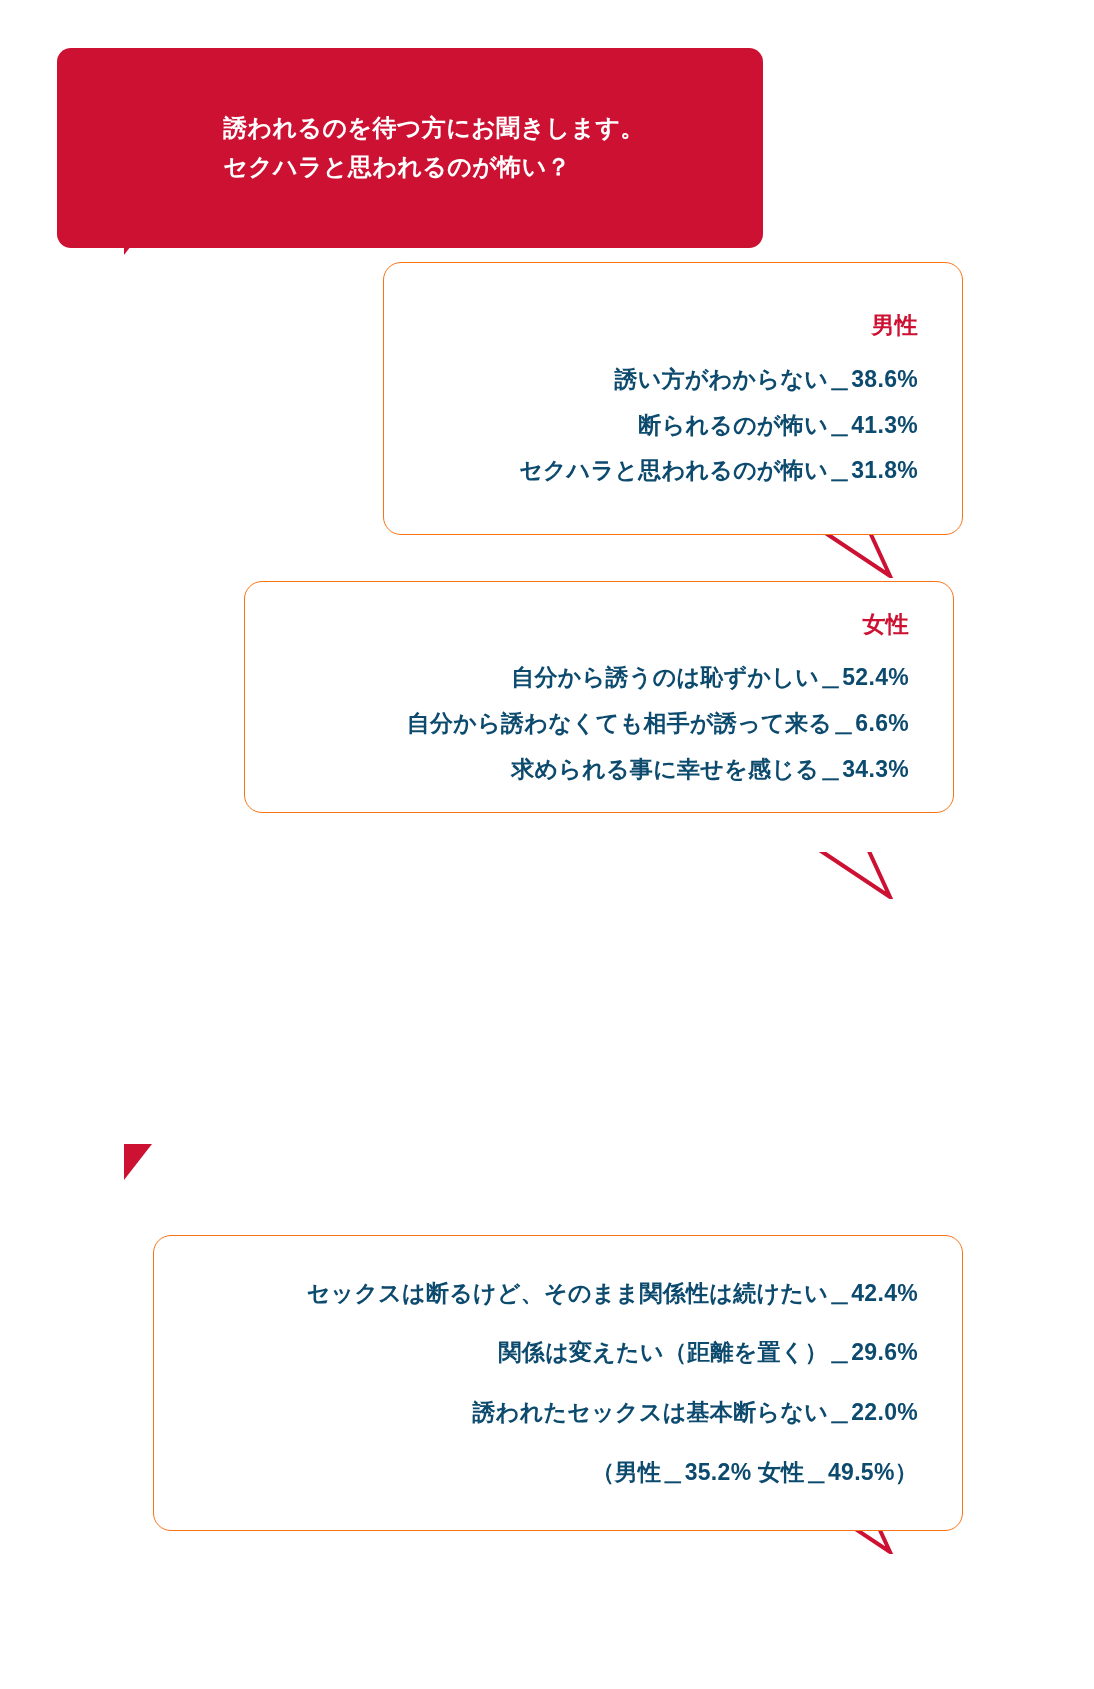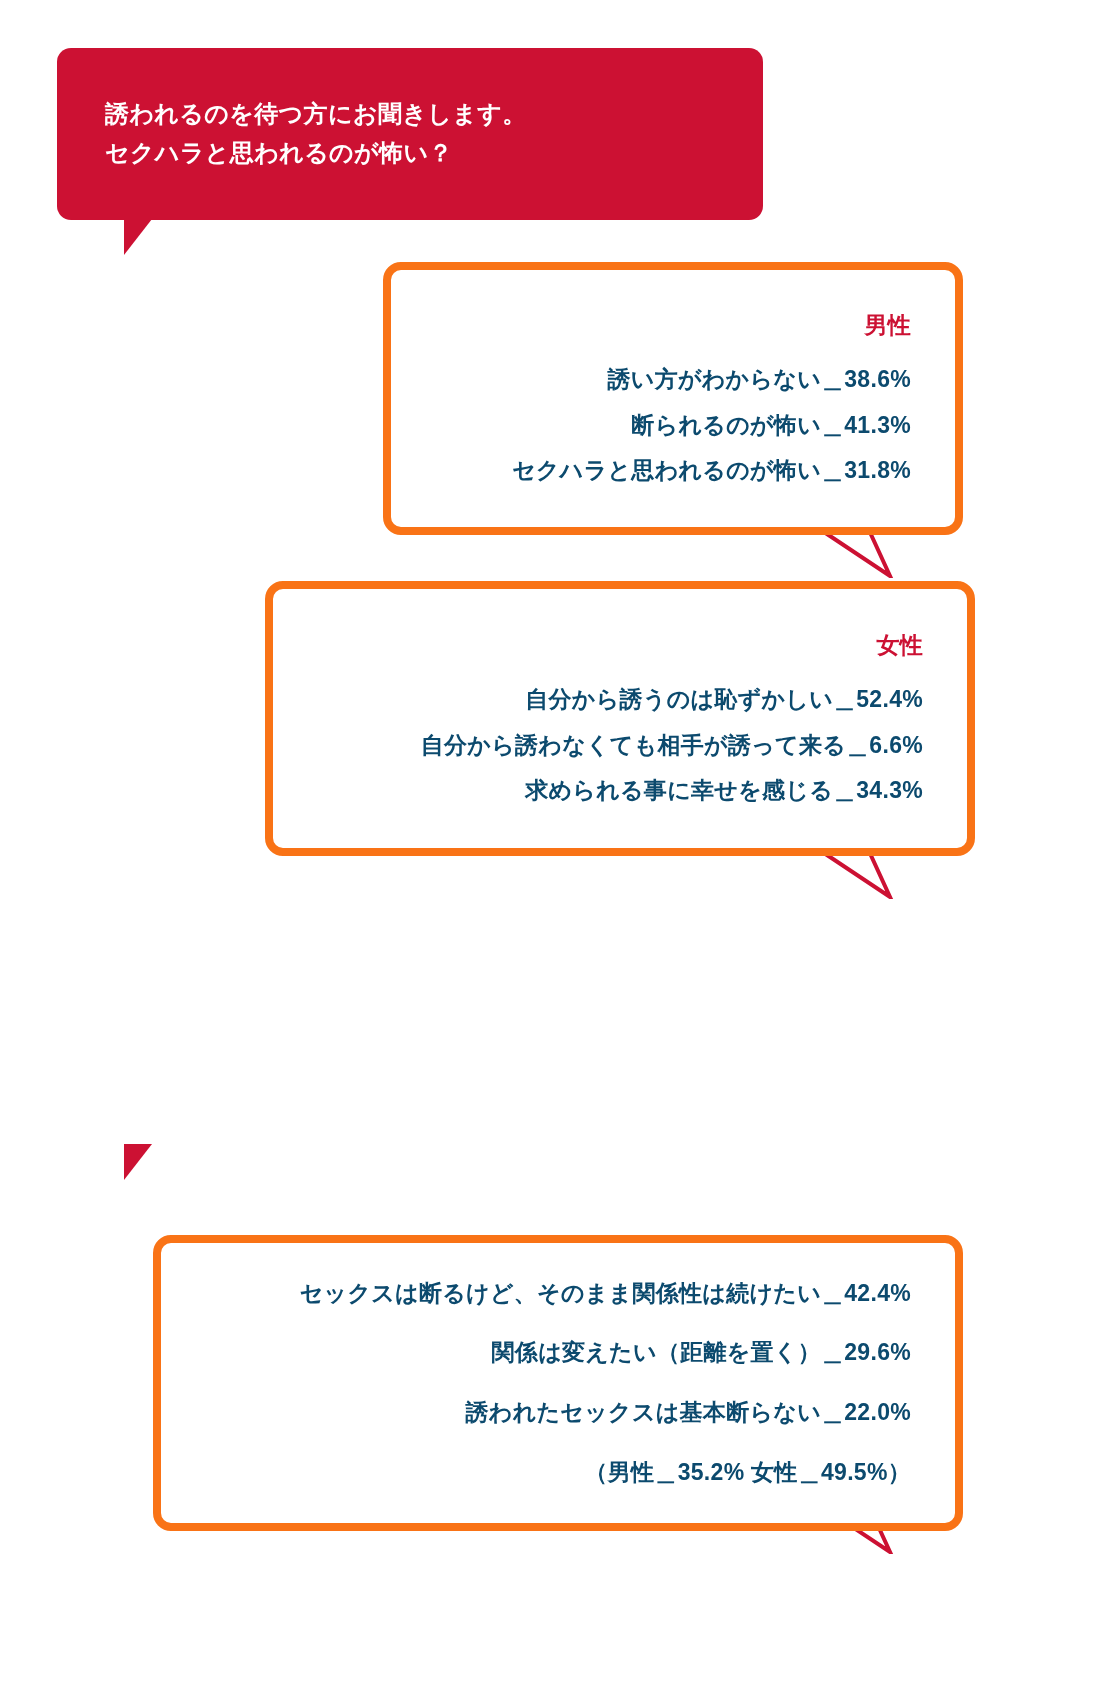--- a/index.html
+++ b/index.html
@@ -54,21 +54,21 @@
     width: 0;
     height: 0;
     border-left: 28px solid #cc1133;
     border-bottom: 36px solid transparent;
   }
 
   
   .answer-box {
     position: absolute;
     background: #ffffff;
-    border: 8px solid #f97316;
+    border: 1px solid #f97316;
     border-radius: 18px;
     box-sizing: border-box;
     z-index: 2;
   }
   .answer-inner {
     box-sizing: border-box;
     height: 100%;
     padding: 28px 44px 28px 30px;
     display: flex;
     flex-direction: column;
@@ -103,21 +103,21 @@
   
   .gap-sm { height: 18px; }
   .gap-md { height: 26px; }
   .gap-lg { height: 32px; }
 </style>
 </head>
 <body>
 
 <div class="canvas">
 
-  <div class="question-banner" style="left:57px; top:48px; width:706px; height:172px;">
+  <div class="question-banner" style="left:57px; top:48px; width:706px; height:200px;align-items:center;">
     <div class="q-lines">
       <div class="q-line">誘われるのを待つ方にお聞きします。</div>
       <div class="q-line">セクハラと思われるのが怖い？</div>
     </div>
   </div>
   <div class="banner-tail" style="left:124px; top:219px;"></div>
 
   <div class="answer-box" style="left:383px; top:262px; width:580px; height:273px;">
     <div class="answer-inner">
       <div class="a-heading">男性</div>
@@ -128,21 +128,21 @@
       <div class="gap-sm"></div>
       <div class="a-line">セクハラと思われるのが怖い＿31.8%</div>
     </div>
   </div>
 
   <svg class="box-tail" style="left:816px; top:526px;" width="80" height="52" viewBox="0 0 80 52">
     <path d="M2,2 L74,50 L52,2 Z" fill="#ffffff" stroke="#cc1133" stroke-width="4" stroke-linejoin="miter"></path>
     <rect x="0" y="0" width="80" height="5" fill="#ffffff"></rect>
   </svg>
 
-  <div class="answer-box" style="left:265px; top:581px; width:710px; height:275px;">
+  <div class="answer-box" style="left:244px; top:581px; width:710px; height:232px;">
     <div class="answer-inner">
       <div class="a-heading">女性</div>
       <div class="gap-md"></div>
       <div class="a-line">自分から誘うのは恥ずかしい＿52.4%</div>
       <div class="gap-sm"></div>
       <div class="a-line">自分から誘わなくても相手が誘って来る＿6.6%</div>
       <div class="gap-sm"></div>
       <div class="a-line">求められる事に幸せを感じる＿34.3%</div>
     </div>
   </div>

